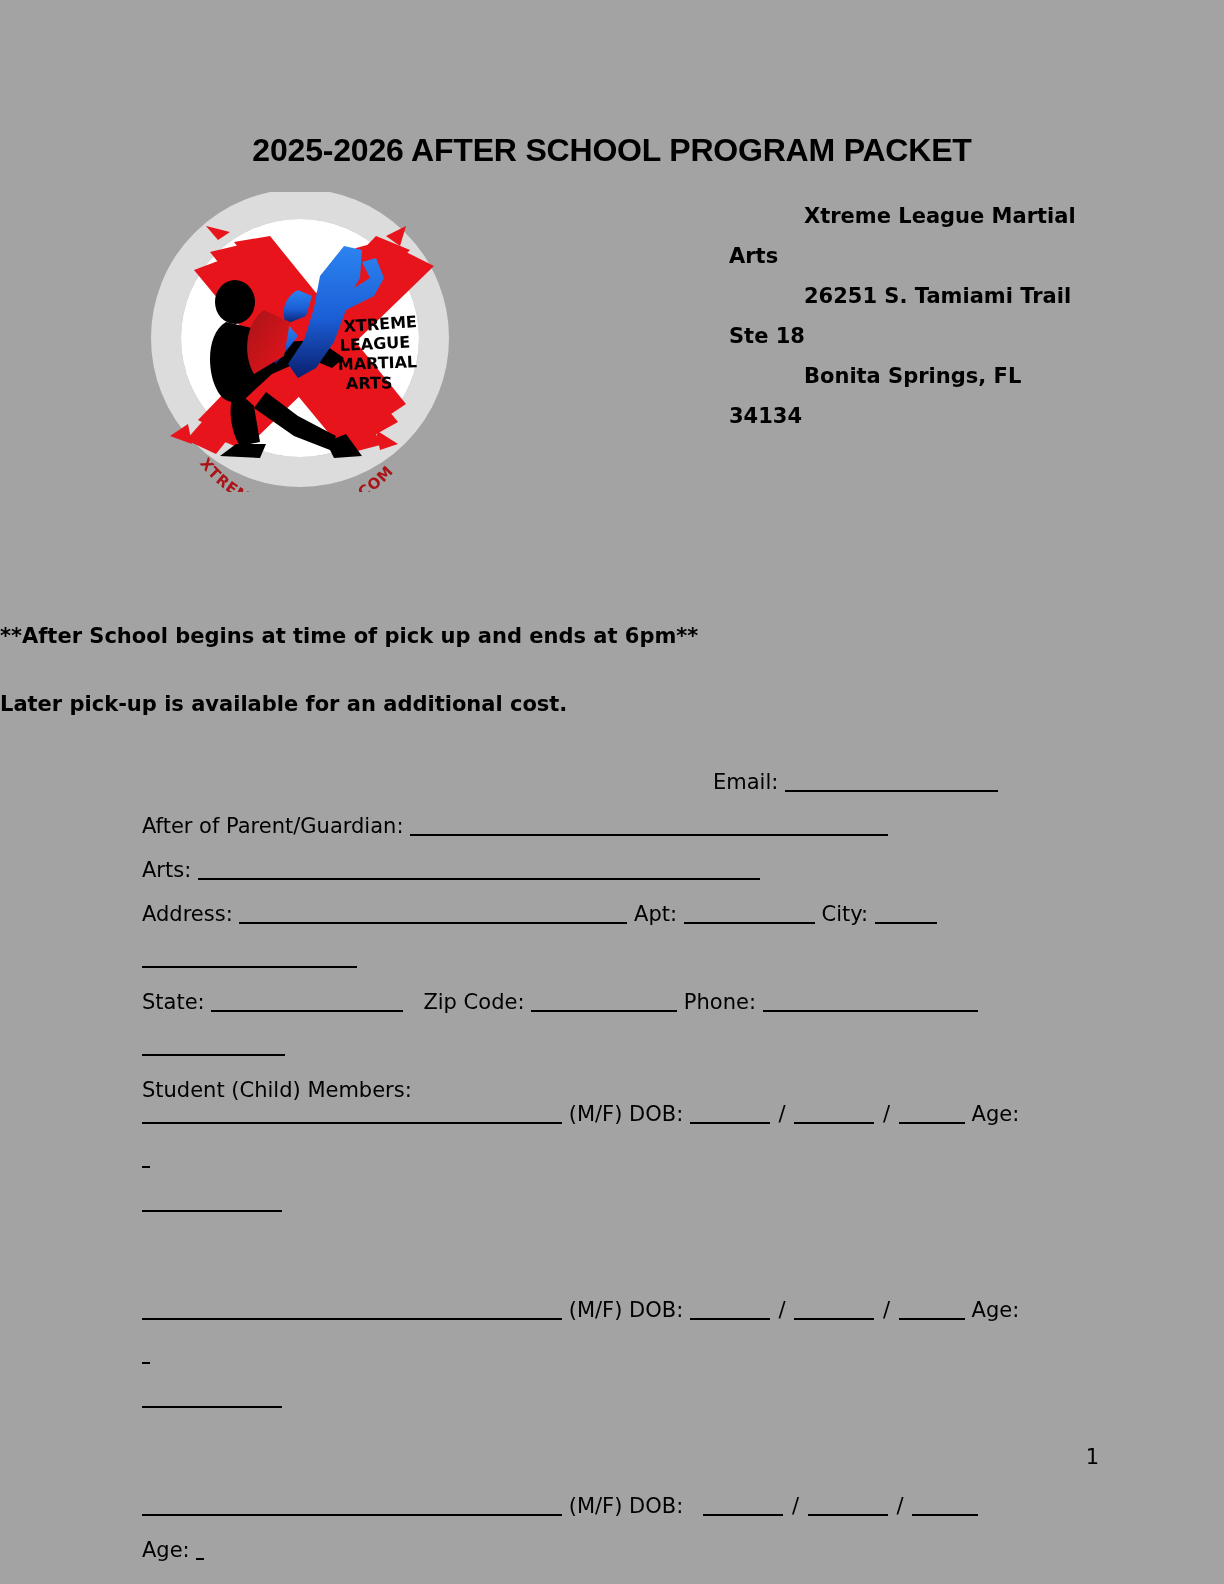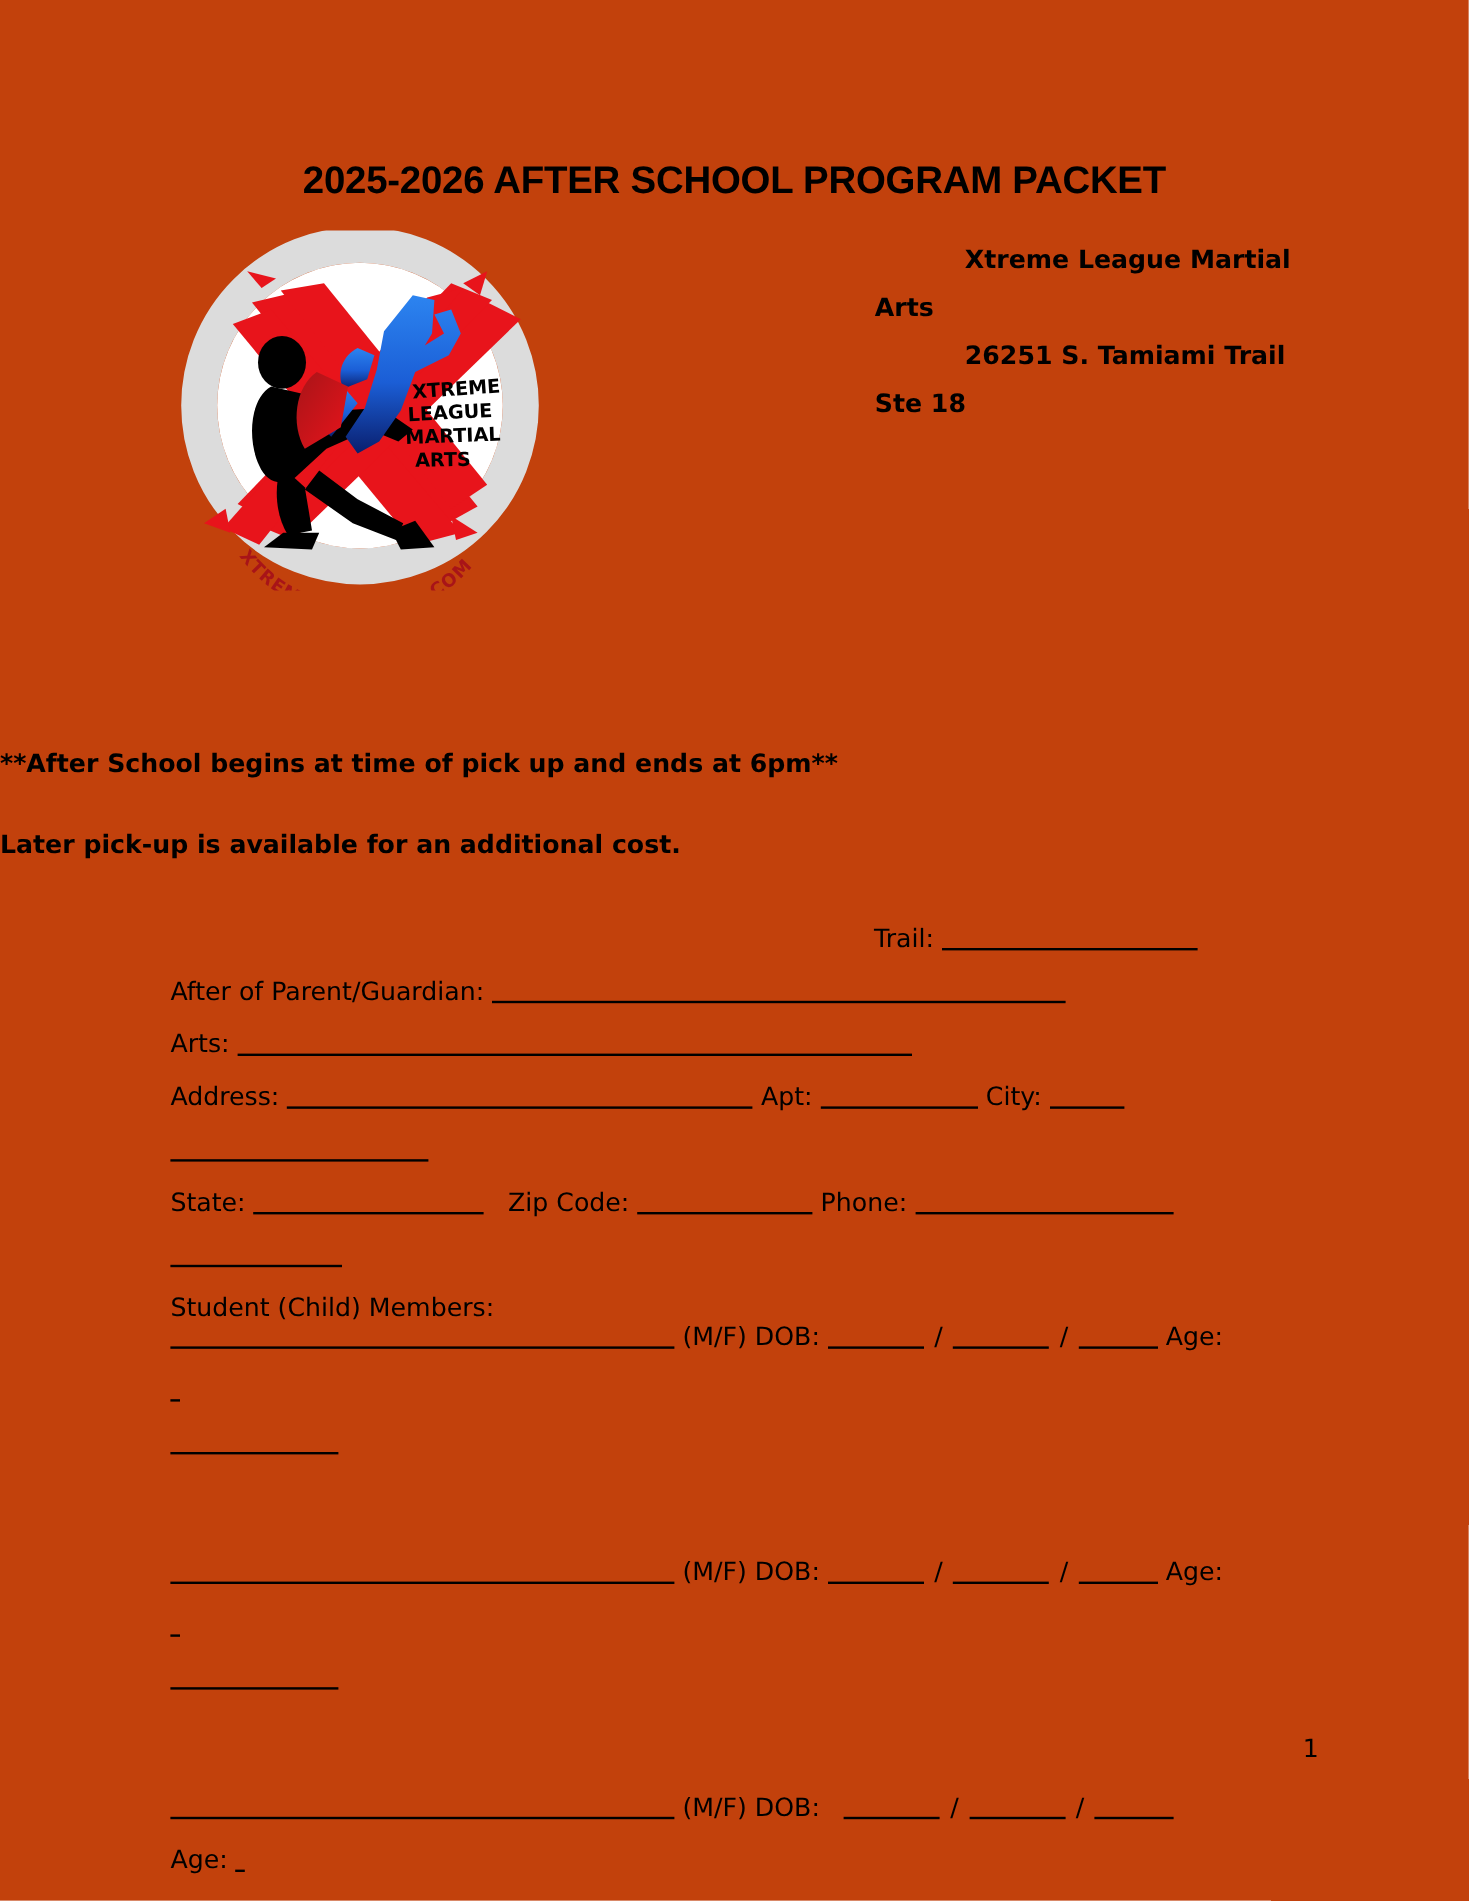--- a/index.html
+++ b/index.html
@@ -4,21 +4,21 @@
 <style>
   html, body {
     margin: 0;
     padding: 0;
     background: #ffffff;
   }
   .page {
     position: relative;
     width: 1224px;
     height: 1584px;
-    background: #c2410c;
+    background: #a3a3a3;
     margin: 0 auto;
     overflow: hidden;
     font-family: "DejaVu Sans", sans-serif;
     color: #000000;
   }
 
   
   .doc-title {
     position: absolute;
     left: 0;
@@ -217,29 +217,30 @@
     <span class="sr-only">XTREME</span>
     <span class="sr-only">LEAGUE</span>
     <span class="sr-only">MARTIAL</span>
     <span class="sr-only">ARTS</span>
     <span class="sr-only">XTREMELEAGUEMA.COM</span>
   </div>
 
   <div class="address-block">
     <div class="address-line">Xtreme League Martial Arts</div>
     <div class="address-line">26251 S. Tamiami Trail Ste 18</div>
+    <div class="address-line">Bonita Springs, FL 34134</div>
   </div>
 
   <div class="statement statement-1">**After School begins at time of pick up and ends at 6pm**</div>
   <div class="statement statement-2">Later pick-up is available for an additional cost.</div>
 
   <div class="form-area">
 
     <div class="form-row date-row">
-      <span class="lbl">Trail:</span>
+      <span class="lbl">Email:</span>
       <span class="blank b-date"></span>
     </div>
 
     <div class="form-row">
       <span class="lbl">After of Parent/Guardian:</span>
       <span class="blank b-name"></span>
     </div>
 
     <div class="form-row">
       <span class="lbl">Arts:</span>

